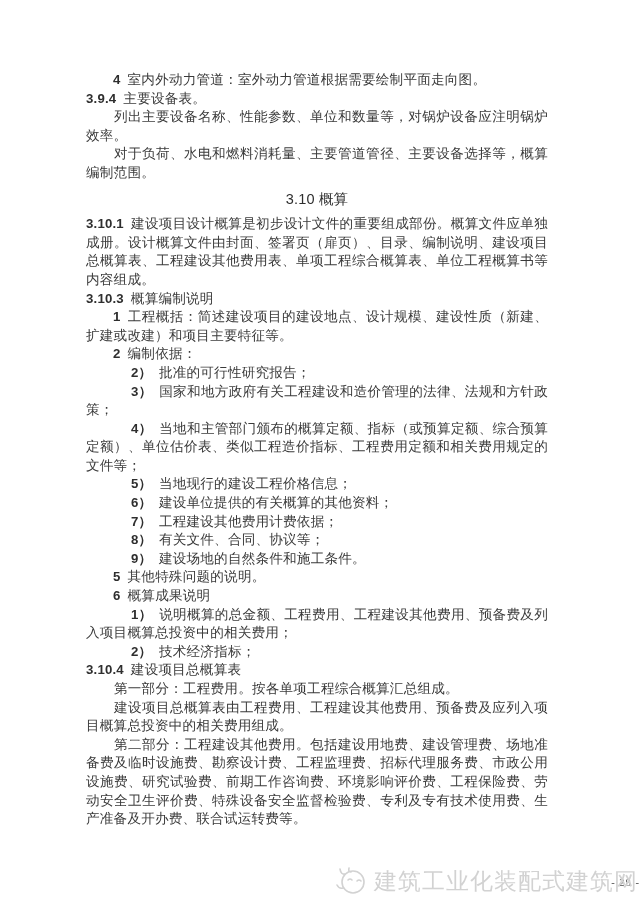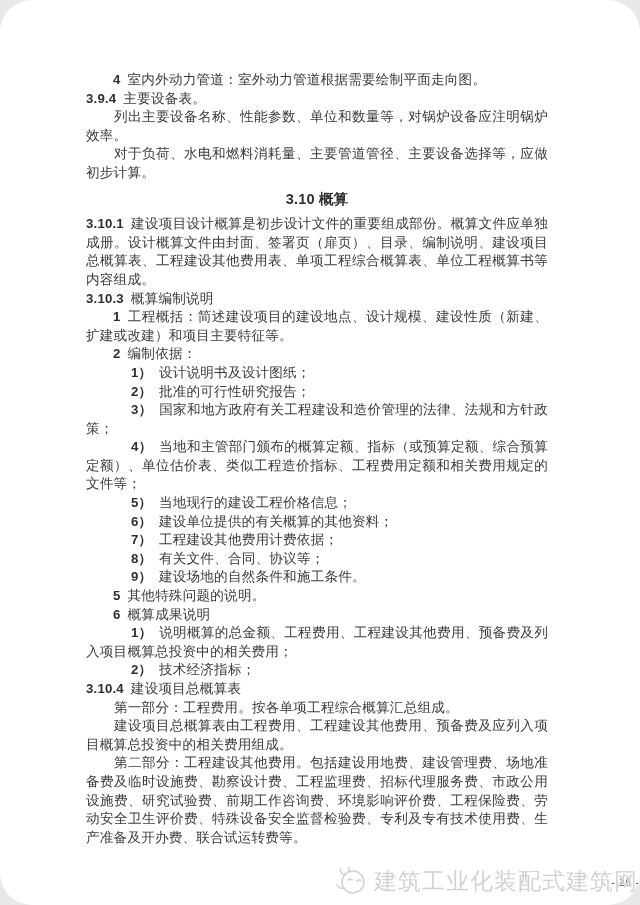--- a/index.html
+++ b/index.html
@@ -6,21 +6,20 @@
   html, body { margin: 0; padding: 0; background: #e8e8e8; }
   .page {
     position: relative;
     width: 640px;
     height: 905px;
     margin: 0 auto;
     background: #ffffff;
     overflow: hidden;
     font-family: "Liberation Serif", "DejaVu Serif", serif;
     color: #3a3a3a;
-    border-radius: 32px;
   }
   .doc-body {
     position: absolute;
     left: 86px;
     top: 71px;
     width: 462px;
     font-size: 13.6px;
     line-height: 18.6px;
     text-align: justify;
     letter-spacing: 0.2px;
@@ -32,21 +31,21 @@
     font-size: 13.2px;
     color: #2e2e2e;
   }
   .p.section { text-indent: 0; }
   .p.item    { text-indent: 27px; }
   .p.subitem { text-indent: 45px; }
   .p.para    { text-indent: 28px; }
   .p.heading {
     text-align: center;
     text-indent: 0;
-    font-weight: bold;
+    font-weight: normal;
     font-size: 14.5px;
     font-family: "Liberation Sans", "DejaVu Sans", sans-serif;
     color: #2e2e2e;
     margin: 7px 0;
   }
   .page-number {
     position: absolute;
     left: 0; right: 0;
     bottom: 17px;
     text-align: right;
@@ -73,27 +72,26 @@
 </head>
 <body>
 
 <div class="page" style="color: rgb(58, 58, 58);">
 
   <div class="doc-body">
 
   <p class="p item"><b>4</b> 室内外动力管道：室外动力管道根据需要绘制平面走向图。</p>
       <p class="p section"><b>3.9.4</b> 主要设备表。</p>
       <p class="p para">列出主要设备名称、性能参数、单位和数量等，对锅炉设备应注明锅炉效率。</p>
-      <p class="p para">对于负荷、水电和燃料消耗量、主要管道管径、主要设备选择等，应做初步计算。</p>
+      <p class="p para">对于负荷、水电和燃料消耗量、主要管道管径、主要设备选择等，概算编制范围。</p>
       <p class="p heading">3.10 概算</p>
       <p class="p section"><b>3.10.1</b> 建设项目设计概算是初步设计文件的重要组成部份。概算文件应单独成册。设计概算文件由封面、签署页（扉页）、目录、编制说明、建设项目总概算表、工程建设其他费用表、单项工程综合概算表、单位工程概算书等内容组成。</p>
       <p class="p section"><b>3.10.3</b> 概算编制说明</p>
       <p class="p item"><b>1</b> 工程概括：简述建设项目的建设地点、设计规模、建设性质（新建、扩建或改建）和项目主要特征等。</p>
       <p class="p item"><b>2</b> 编制依据：</p>
-      <p class="p subitem"><b>1）</b> 设计说明书及设计图纸；</p>
       <p class="p subitem"><b>2）</b> 批准的可行性研究报告；</p>
       <p class="p subitem"><b>3）</b> 国家和地方政府有关工程建设和造价管理的法律、法规和方针政策；</p>
       <p class="p subitem"><b>4）</b> 当地和主管部门颁布的概算定额、指标（或预算定额、综合预算定额）、单位估价表、类似工程造价指标、工程费用定额和相关费用规定的文件等；</p>
       <p class="p subitem"><b>5）</b> 当地现行的建设工程价格信息；</p>
       <p class="p subitem"><b>6）</b> 建设单位提供的有关概算的其他资料；</p>
       <p class="p subitem"><b>7）</b> 工程建设其他费用计费依据；</p>
       <p class="p subitem"><b>8）</b> 有关文件、合同、协议等；</p>
       <p class="p subitem"><b>9）</b> 建设场地的自然条件和施工条件。</p>
       <p class="p item"><b>5</b> 其他特殊问题的说明。</p>
       <p class="p item"><b>6</b> 概算成果说明</p>

